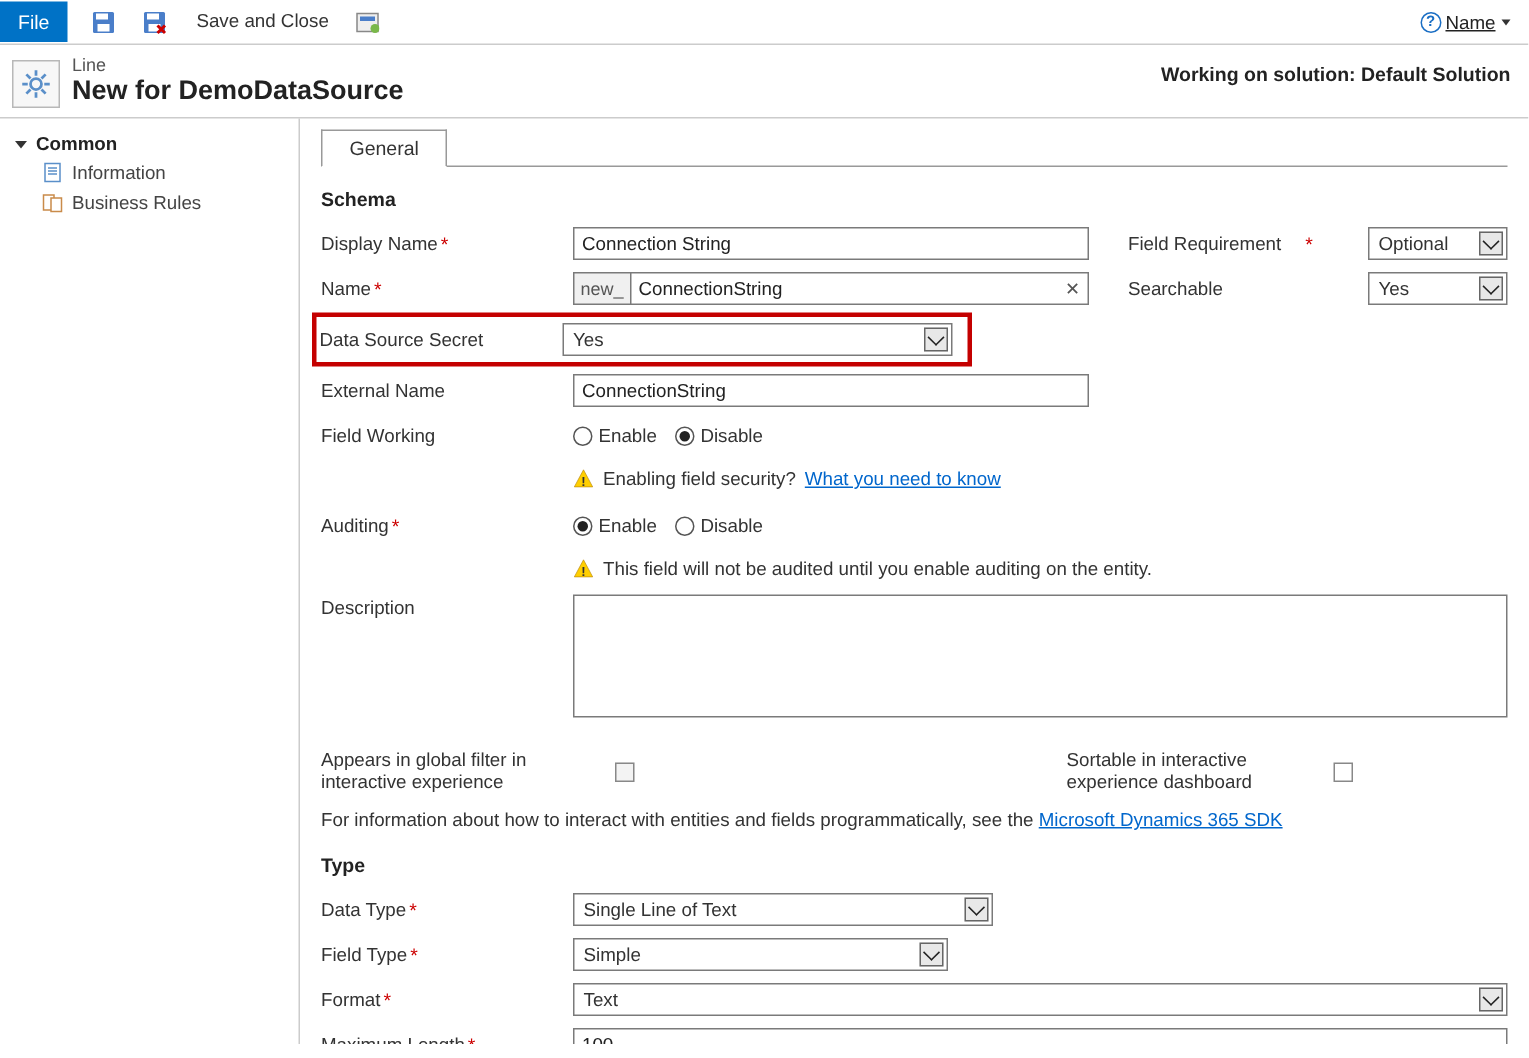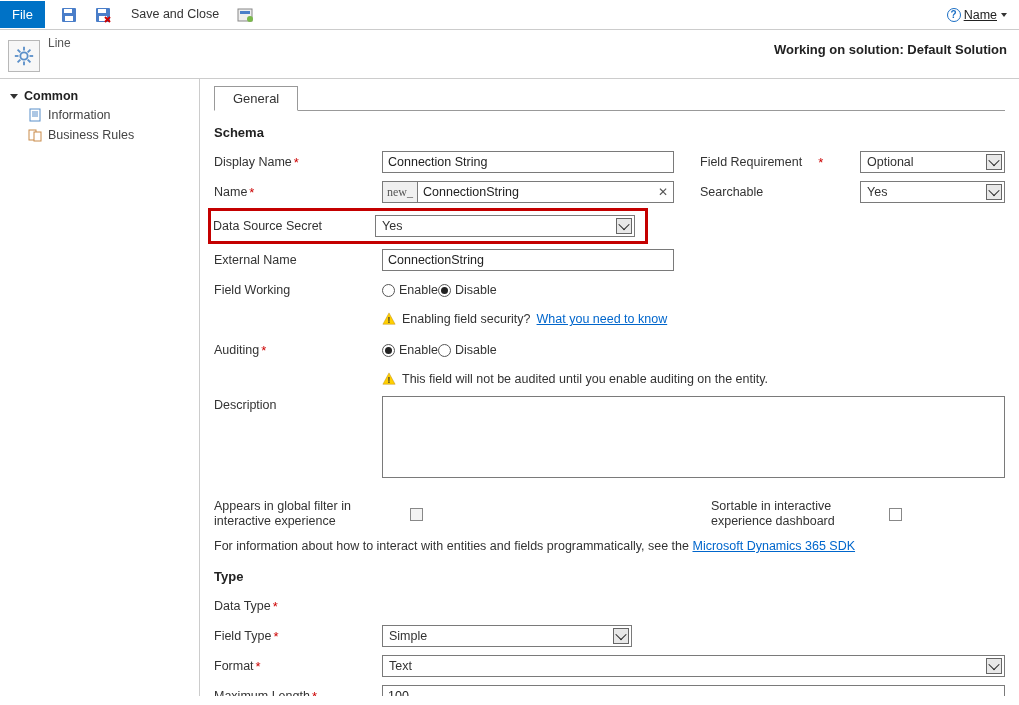--- a/index.html
+++ b/index.html
@@ -36,42 +36,42 @@
   .content { flex:1; overflow:auto; padding:0 14px 20px 14px; }
   .tabbar { border-bottom:1px solid #999; margin-top:6px; }
   .tab { display:inline-block; padding:4px 18px; font-size:13px; border:1px solid #999; border-bottom:1px solid #fff; background:#fff; position:relative; top:1px; }
 
   .section-title { font-weight:bold; font-size:13px; margin:14px 0 8px; color:#222; }
   .section-title.tight { margin-top:16px; }
 
   .row { display:flex; align-items:center; min-height:28px; margin-bottom:2px; }
   .row .lbl { width:168px; flex-shrink:0; font-size:12.5px; color:#333; display:flex; align-items:center; gap:2px; }
   .req { color:#c00; font-size:13px; }
-  .col1 { width:292px; position:relative; }
+  .col1 { width:344px; position:relative; }
   .gap { width:26px; }
   .lbl2 { width:160px; flex-shrink:0; display:flex; align-items:center; gap:16px; }
   .col2 { flex:1; position:relative; }
 
   input[type=text], textarea {
     width:100%; height:22px; border:1px solid #7a7a7a; padding:2px 5px; font-family:inherit; font-size:12.5px; color:#222; background:#fff;
   }
   textarea { height:82px; resize:none; }
   .text-wide { width:100%; }
-  .prefix { border:1px solid #7a7a7a; border-right:none; background:#f0f0f0; color:#555; height:22px; padding:0 4px; font-size:12px; display:flex; align-items:center;font-family:Liberation Serif, serif;}
+  .prefix { border:1px solid #7a7a7a; border-right:none; background:#f0f0f0; color:#555; height:22px; padding:0 4px; font-size:12px; display:flex; align-items:center;}
   .input-clear { position:absolute; right:6px; top:50%; transform:translateY(-50%); font-size:12px; color:#555; cursor:pointer; }
 
   .select { width:100%; height:22px; border:1px solid #7a7a7a; background:#fff; padding:2px 22px 2px 6px; position:relative; cursor:pointer; display:flex; align-items:center; }
   .select .chev { position:absolute; right:2px; top:2px; width:16px; height:16px; border:1px solid #666; background:#e8e8e8; display:flex; align-items:center; justify-content:center; }
   .select .chev::after { content:""; display:block; width:7px; height:7px; border-right:1.5px solid #222; border-bottom:1.5px solid #222; transform:rotate(45deg) translate(-1px,-1px);}
 
   .hl-row { border:3px solid #c40000; padding:4px 2px; display:flex; align-items:center; width:100%; max-width:440px; margin-left:-6px; }
   .hl-row .lbl { width:162px; }
   .hl-row .select { width:260px; }
 
-  .radio-group { display:flex; align-items:center; }
+  .radio-group { display:flex; gap:12px; align-items:center; }
   .radio { display:flex; align-items:center; gap:4px; cursor:pointer; }
   .radio-dot { width:13px; height:13px; border:1px solid #555; border-radius:50%; display:flex; align-items:center; justify-content:center; }
   .radio.sel .radio-dot::after { content:""; width:7px; height:7px; background:#222; border-radius:50%; display:block; }
 
   .warn-line { display:flex; align-items:center; gap:6px; margin:8px 0 10px 168px; font-size:12.5px; }
   .warn-ico { width:14px; height:14px; }
   .warn-ico polygon { fill:#ffcf00; stroke:#b8860b; stroke-width:.5; }
   .warn-ico text { font-size:10px; fill:#333; font-weight:bold; }
 
   a.link { color:#0066cc; text-decoration:underline; cursor:pointer; }
@@ -130,20 +130,21 @@
           <line x1="18" y1="12" x2="22" y2="12"></line>
           <line x1="5" y1="5" x2="8" y2="8"></line>
           <line x1="16" y1="16" x2="19" y2="19"></line>
           <line x1="5" y1="19" x2="8" y2="16"></line>
           <line x1="16" y1="8" x2="19" y2="5"></line>
         </g>
       </svg>
   </div>
   <div class="header-text">
     <div class="header-eyebrow">Line</div>
+    <div class="header-title">New for DemoDataSource</div>
   </div>
   <div class="header-right">
     <span>Working on solution: </span><span>Default Solution</span>
   </div>
 </div>
 
 <div class="layout">
 
   <div class="nav">
     <div class="nav-group">
@@ -311,20 +312,26 @@
       <a class="link">Microsoft Dynamics 365 SDK</a>
     </div>
 
     <div class="section-title tight">Type</div>
 
     <div class="row">
       <div class="lbl">
         <span>Data Type</span>
           <span class="req">*</span>
       </div>
+      <div class="col1">
+        <div class="select" style="width:280px;">
+          <span>Single Line of Text</span>
+            <span class="chev"></span>
+        </div>
+      </div>
     </div>
 
     <div class="row">
       <div class="lbl">
         <span>Field Type</span>
           <span class="req">*</span>
       </div>
       <div class="col1">
         <div class="select" style="width:250px;">
           <span>Simple</span>

